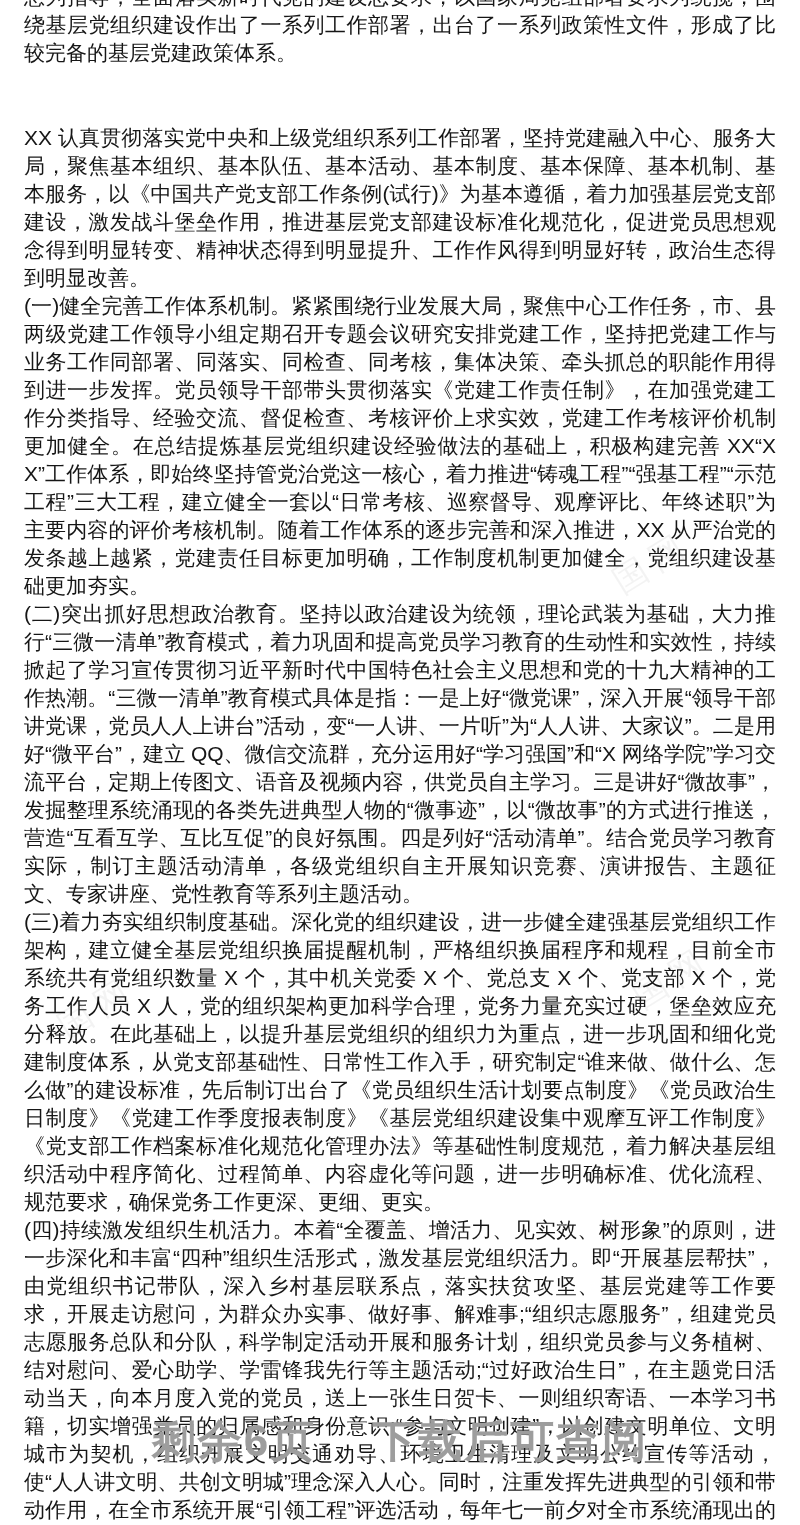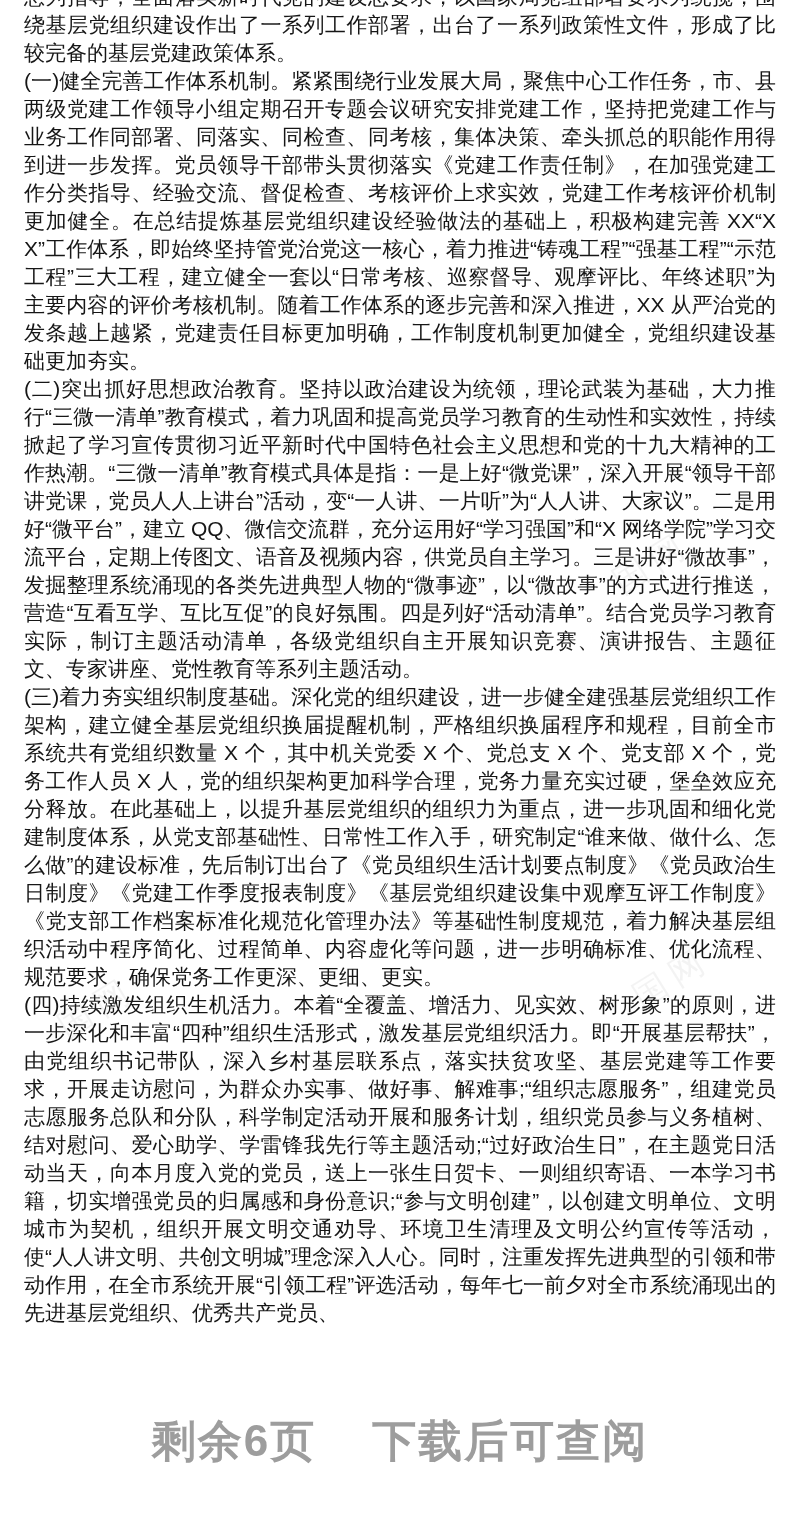--- a/index.html
+++ b/index.html
@@ -57,20 +57,21 @@
 
   <div class="watermark-layer">
     <span class="watermark wm-1">国网</span>
     <span class="watermark wm-2">国网</span>
     <span class="watermark wm-3">国网</span>
   </div>
 
   <div class="doc-text">
 
   <p class="para clip-top">想为指导，全面落实新时代党的建设总要求，以国家局党组部署要求为统揽，围绕基层党组织建设作出了一系列工作部署，出台了一系列政策性文件，形成了比较完备的基层党建政策体系。</p>
+      <p class="para gap-before">XX 认真贯彻落实党中央和上级党组织系列工作部署，坚持党建融入中心、服务大局，聚焦基本组织、基本队伍、基本活动、基本制度、基本保障、基本机制、基本服务，以《中国共产党支部工作条例(试行)》为基本遵循，着力加强基层党支部建设，激发战斗堡垒作用，推进基层党支部建设标准化规范化，促进党员思想观念得到明显转变、精神状态得到明显提升、工作作风得到明显好转，政治生态得到明显改善。</p>
       <p class="para">(一)健全完善工作体系机制。紧紧围绕行业发展大局，聚焦中心工作任务，市、县两级党建工作领导小组定期召开专题会议研究安排党建工作，坚持把党建工作与业务工作同部署、同落实、同检查、同考核，集体决策、牵头抓总的职能作用得到进一步发挥。党员领导干部带头贯彻落实《党建工作责任制》，在加强党建工作分类指导、经验交流、督促检查、考核评价上求实效，党建工作考核评价机制更加健全。在总结提炼基层党组织建设经验做法的基础上，积极构建完善 XX“XX”工作体系，即始终坚持管党治党这一核心，着力推进“铸魂工程”“强基工程”“示范工程”三大工程，建立健全一套以“日常考核、巡察督导、观摩评比、年终述职”为主要内容的评价考核机制。随着工作体系的逐步完善和深入推进，XX 从严治党的发条越上越紧，党建责任目标更加明确，工作制度机制更加健全，党组织建设基础更加夯实。</p>
       <p class="para">(二)突出抓好思想政治教育。坚持以政治建设为统领，理论武装为基础，大力推行“三微一清单”教育模式，着力巩固和提高党员学习教育的生动性和实效性，持续掀起了学习宣传贯彻习近平新时代中国特色社会主义思想和党的十九大精神的工作热潮。“三微一清单”教育模式具体是指：一是上好“微党课”，深入开展“领导干部讲党课，党员人人上讲台”活动，变“一人讲、一片听”为“人人讲、大家议”。二是用好“微平台”，建立 QQ、微信交流群，充分运用好“学习强国”和“X 网络学院”学习交流平台，定期上传图文、语音及视频内容，供党员自主学习。三是讲好“微故事”，发掘整理系统涌现的各类先进典型人物的“微事迹”，以“微故事”的方式进行推送，营造“互看互学、互比互促”的良好氛围。四是列好“活动清单”。结合党员学习教育实际，制订主题活动清单，各级党组织自主开展知识竞赛、演讲报告、主题征文、专家讲座、党性教育等系列主题活动。</p>
       <p class="para">(三)着力夯实组织制度基础。深化党的组织建设，进一步健全建强基层党组织工作架构，建立健全基层党组织换届提醒机制，严格组织换届程序和规程，目前全市系统共有党组织数量 X 个，其中机关党委 X 个、党总支 X 个、党支部 X 个，党务工作人员 X 人，党的组织架构更加科学合理，党务力量充实过硬，堡垒效应充分释放。在此基础上，以提升基层党组织的组织力为重点，进一步巩固和细化党建制度体系，从党支部基础性、日常性工作入手，研究制定“谁来做、做什么、怎么做”的建设标准，先后制订出台了《党员组织生活计划要点制度》《党员政治生日制度》《党建工作季度报表制度》《基层党组织建设集中观摩互评工作制度》《党支部工作档案标准化规范化管理办法》等基础性制度规范，着力解决基层组织活动中程序简化、过程简单、内容虚化等问题，进一步明确标准、优化流程、规范要求，确保党务工作更深、更细、更实。</p>
       <p class="para">(四)持续激发组织生机活力。本着“全覆盖、增活力、见实效、树形象”的原则，进一步深化和丰富“四种”组织生活形式，激发基层党组织活力。即“开展基层帮扶”，由党组织书记带队，深入乡村基层联系点，落实扶贫攻坚、基层党建等工作要求，开展走访慰问，为群众办实事、做好事、解难事;“组织志愿服务”，组建党员志愿服务总队和分队，科学制定活动开展和服务计划，组织党员参与义务植树、结对慰问、爱心助学、学雷锋我先行等主题活动;“过好政治生日”，在主题党日活动当天，向本月度入党的党员，送上一张生日贺卡、一则组织寄语、一本学习书籍，切实增强党员的归属感和身份意识;“参与文明创建”，以创建文明单位、文明城市为契机，组织开展文明交通劝导、环境卫生清理及文明公约宣传等活动，使“人人讲文明、共创文明城”理念深入人心。同时，注重发挥先进典型的引领和带动作用，在全市系统开展“引领工程”评选活动，每年七一前夕对全市系统涌现出的先进基层党组织、优秀共产党员、</p>
     </div>
 
   <div class="page-notice">
     <span class="notice-remaining">剩余6页</span><span class="notice-note">下载后可查阅</span>
   </div>
 

